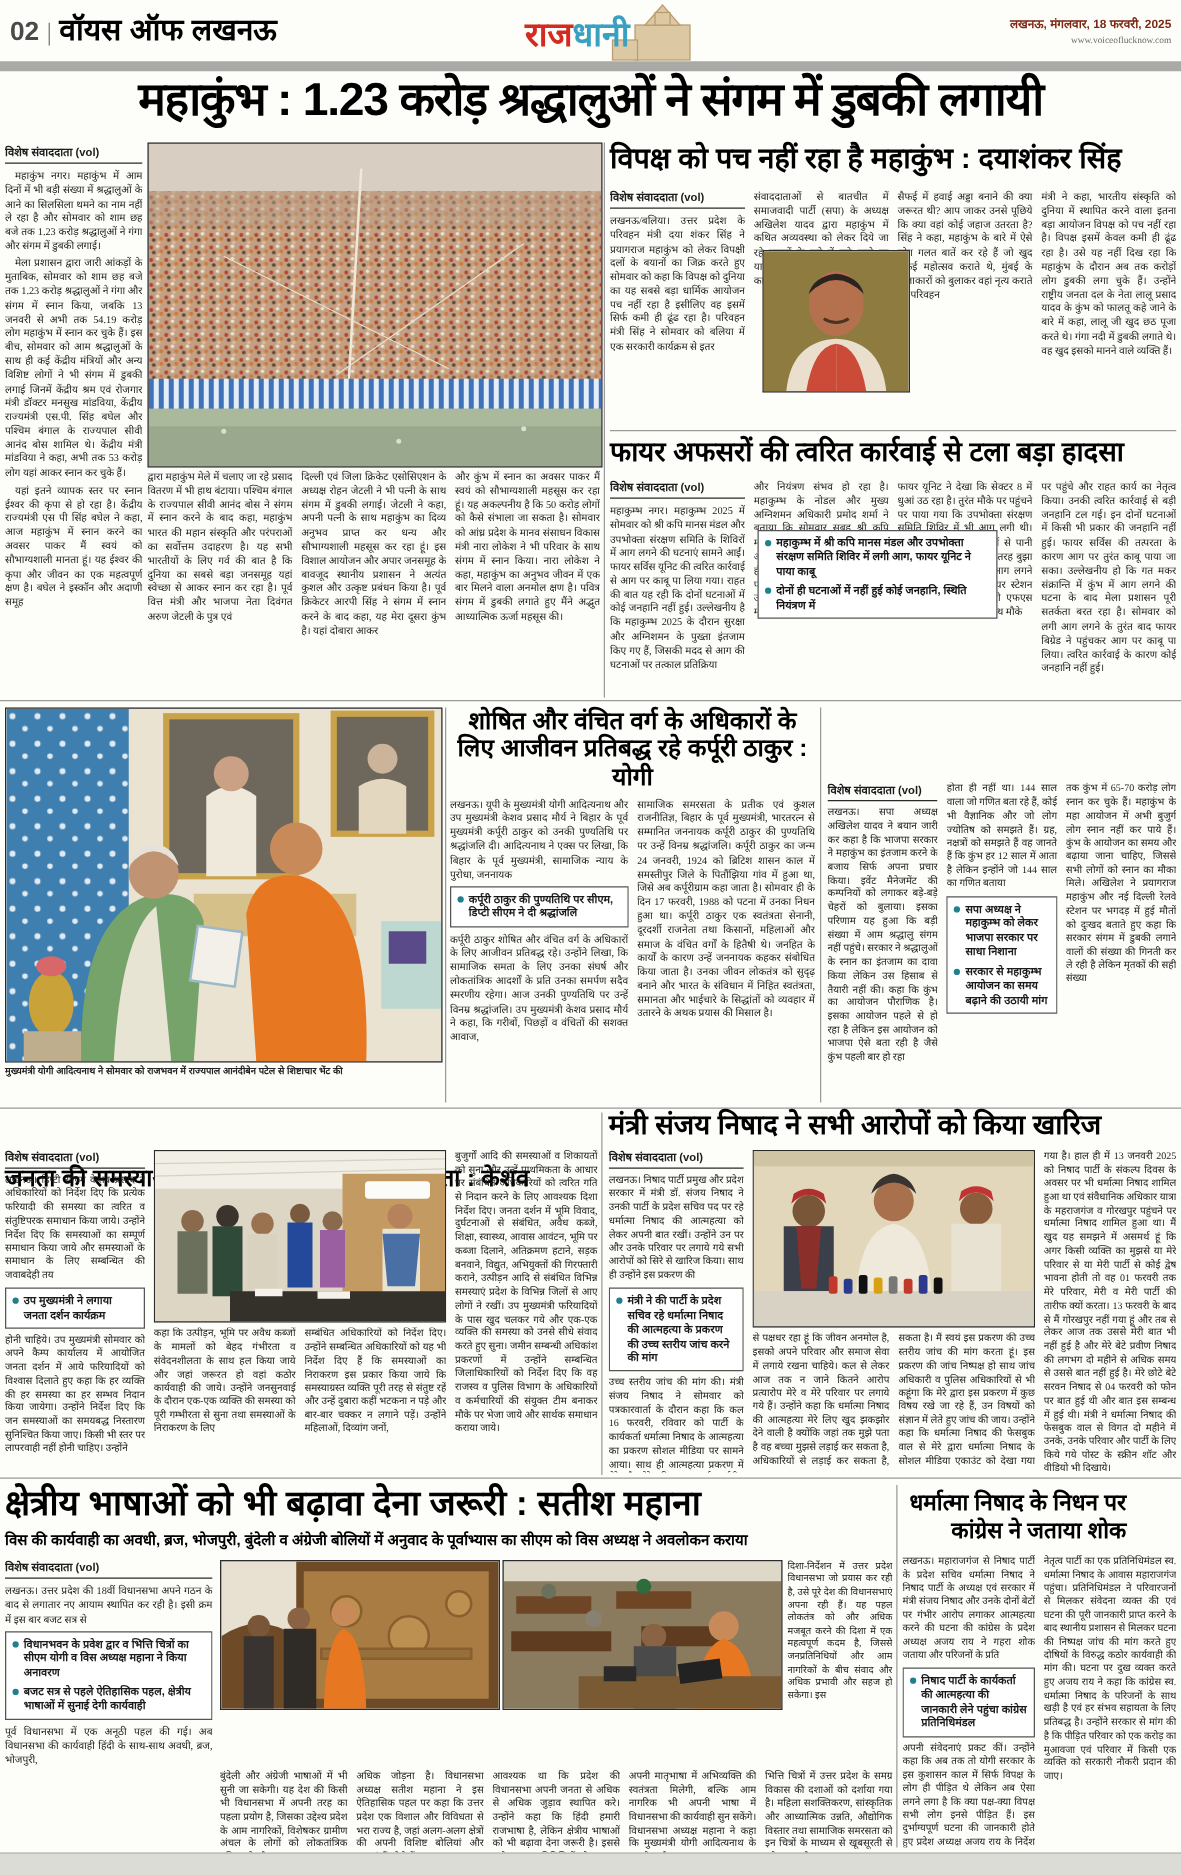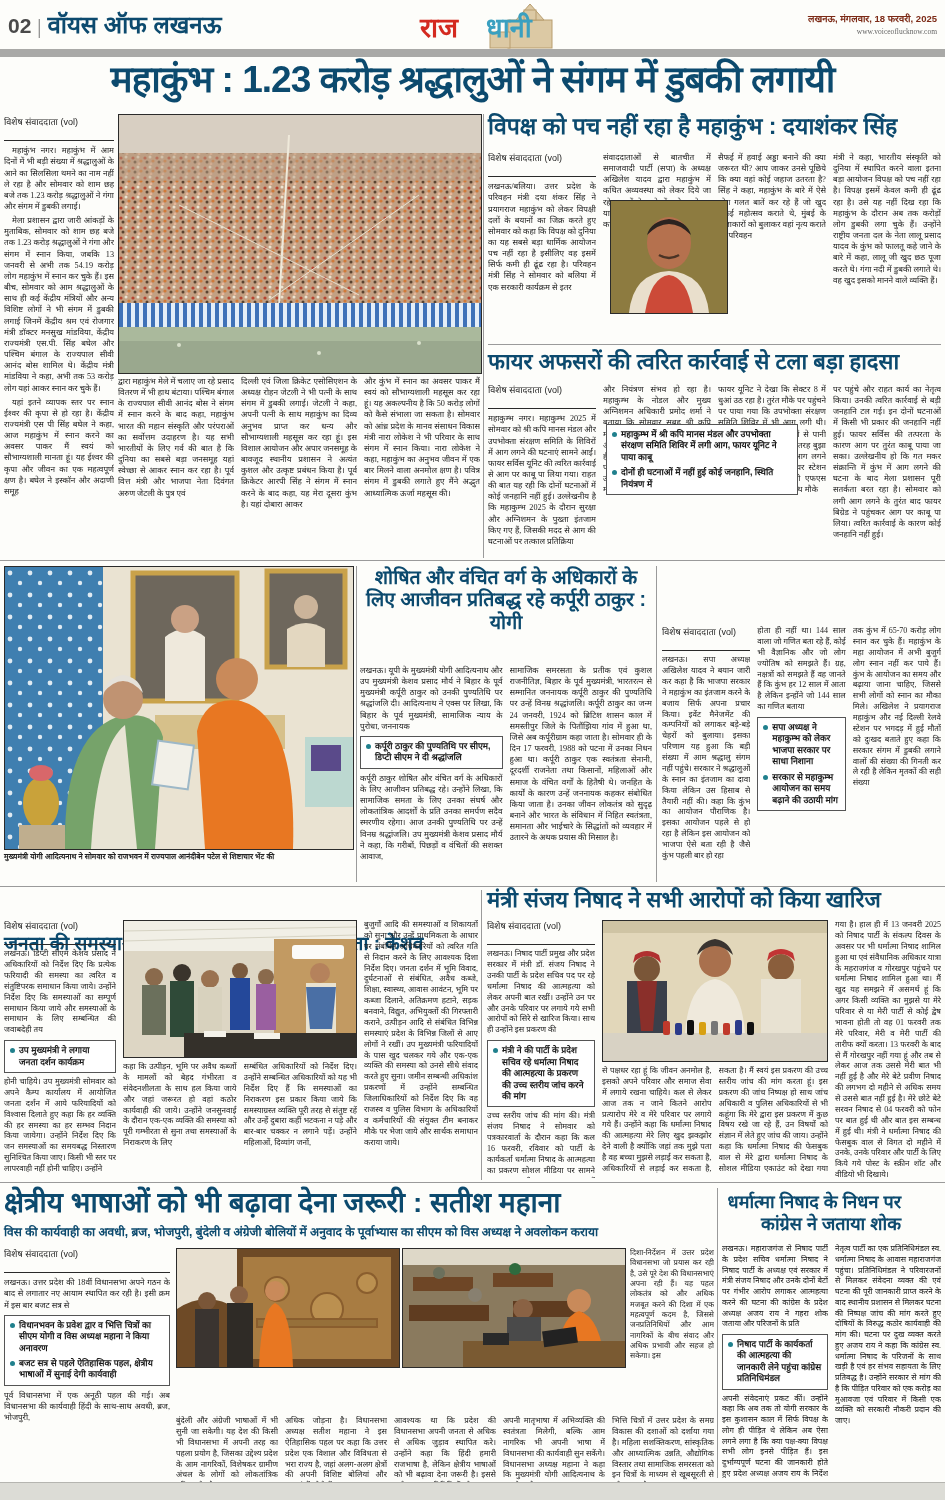--- a/index.html
+++ b/index.html
@@ -1,23 +1,23 @@
 <!DOCTYPE html>
 <html><head>
 <meta charset="utf-8">
 <style>
   html,body{margin:0;padding:0;background:#e9e7e0;}
   #paper{position:relative;width:945px;height:1500px;background:#fdfdfa;overflow:hidden;
          font-family:"Liberation Serif",serif;color:#141414;}
   .abs{position:absolute;}
-  .hl{font-family:"Liberation Sans",sans-serif;font-weight:700;color:#0c4a6e;line-height:1.08;}
+  .hl{font-family:"Liberation Sans",sans-serif;font-weight:700;color:#000000;line-height:1.08;}
   .body-txt{font-size:8.2px;line-height:1.36;text-align:justify;color:#1b1b1b;overflow:hidden;}
   .body-txt p{margin:0 0 3px 0;text-indent:8px;}
-  .byline{font-family:"Liberation Sans",sans-serif;font-weight:400;font-size:9px;
-          border-bottom:1.4px solid #2a2a2a;padding-bottom:12px;margin-bottom:4px;text-indent:0;}
+  .byline{font-family:"Liberation Sans",sans-serif;font-weight:700;font-size:9px;
+          border-bottom:1.4px solid #2a2a2a;padding-bottom:2px;margin-bottom:4px;text-indent:0;}
   .flexrow{display:flex;gap:7px;}
   .fcol{flex:1;overflow:hidden;}
   .photo{border:1px solid #2b2b2b;background:#ddd;overflow:hidden;}
   .caption{font-family:"Liberation Sans",sans-serif;font-size:7.6px;font-weight:700;color:#222;}
   .bbox{border:1px solid #555;background:#fff;padding:4px 5px;margin:4px 0;}
   .bbox .bi{display:flex;gap:4px;margin:0 0 4px 0;font-family:"Liberation Sans",sans-serif;
             font-weight:700;font-size:8.8px;line-height:1.3;text-align:left;text-indent:0;}
   .bbox .bi:last-child{margin-bottom:0;}
   .dot{width:5px;height:5px;border-radius:50%;background:#20808d;flex:0 0 auto;margin-top:3px;}
   .vrule{position:absolute;width:1px;background:#9a9a9a;}
@@ -39,21 +39,21 @@
   <div class="abs" style="left:420px;top:2px;width:160px;height:48px;">
     <svg width="160" height="48" viewBox="0 0 160 48">
       <g fill="#dcc9a4" stroke="#b89d6e" stroke-width="1">
         <rect x="88" y="18" width="44" height="28"></rect>
         <path d="M96 18 L110 2 L124 18 Z"></path>
         <rect x="104" y="8" width="12" height="10"></rect>
         <rect x="70" y="30" width="20" height="16"></rect>
       </g>
     </svg>
     <div class="abs" style="left:0;top:6px;font-family:'Liberation Sans',sans-serif;font-weight:700;font-size:27px;">
-      <span style="color:#d42a20;">राज</span><span style="color:#3aa0c0;margin-left:28px;">धानी</span>
+      <span style="color:#d42a20;">राज</span><span style="color:#3aa0c0;">धानी</span>
     </div>
   </div>
 
   <div class="abs" style="right:8px;top:12px;text-align:right;">
     <div style="font-family:'Liberation Sans',sans-serif;font-weight:700;font-size:9.5px;color:#7c2a16;">लखनऊ, मंगलवार, 18 फरवरी, 2025</div>
     <div style="font-size:7.5px;color:#666;margin-top:2px;">www.voiceoflucknow.com</div>
   </div>
 
   <div class="abs graybar" style="left:0;top:49px;width:945px;height:8px;"></div>
 
@@ -187,21 +187,21 @@
       <ellipse cx="36" cy="236" rx="18" ry="26" fill="#c9a23a"></ellipse>
       <ellipse cx="36" cy="206" rx="12" ry="8" fill="#d8676a"></ellipse>
       <rect x="14" y="258" width="46" height="24" fill="#bfae8e"></rect>
     </svg>
   </div>
   <div class="abs caption" style="left:4px;top:851px;width:348px;">मुख्यमंत्री योगी आदित्यनाथ ने सोमवार को राजभवन में राज्यपाल आनंदीबेन पटेल से शिष्टाचार भेंट की</div>
 
   <div class="vrule" style="left:356px;top:566px;height:316px;"></div>
 
   <div class="abs hl center" style="left:360px;top:566px;width:292px;font-size:19.5px;line-height:1.15;">शोषित और वंचित वर्ग के अधिकारों के लिए आजीवन प्रतिबद्ध रहे कर्पूरी ठाकुर : योगी</div>
-  <div class="abs flexrow body-txt" style="left:360px;top:665px;width:292px;height:244px;">
+  <div class="abs flexrow body-txt" style="left:360px;top:638px;width:292px;height:244px;">
     <div class="fcol">
       <span>लखनऊ। यूपी के मुख्यमंत्री योगी आदित्यनाथ और उप मुख्यमंत्री केशव प्रसाद मौर्य ने बिहार के पूर्व मुख्यमंत्री कर्पूरी ठाकुर को उनकी पुण्यतिथि पर श्रद्धांजलि दी। आदित्यनाथ ने एक्स पर लिखा, कि बिहार के पूर्व मुख्यमंत्री, सामाजिक न्याय के पुरोधा, जननायक</span>
       <div class="bbox">
         <div class="bi">
             <span class="dot"></span>
             <span>कर्पूरी ठाकुर की पुण्यतिथि पर सीएम, डिप्टी सीएम ने दी श्रद्धांजलि</span>
           </div>
       </div>
       <span>कर्पूरी ठाकुर शोषित और वंचित वर्ग के अधिकारों के लिए आजीवन प्रतिबद्ध रहे। उन्होंने लिखा, कि सामाजिक समता के लिए उनका संघर्ष और लोकतांत्रिक आदर्शों के प्रति उनका समर्पण सदैव स्मरणीय रहेगा। आज उनकी पुण्यतिथि पर उन्हें विनम्र श्रद्धांजलि। उप मुख्यमंत्री केशव प्रसाद मौर्य ने कहा, कि गरीबों, पिछड़ों व वंचितों की सशक्त आवाज,</span>
     </div>

